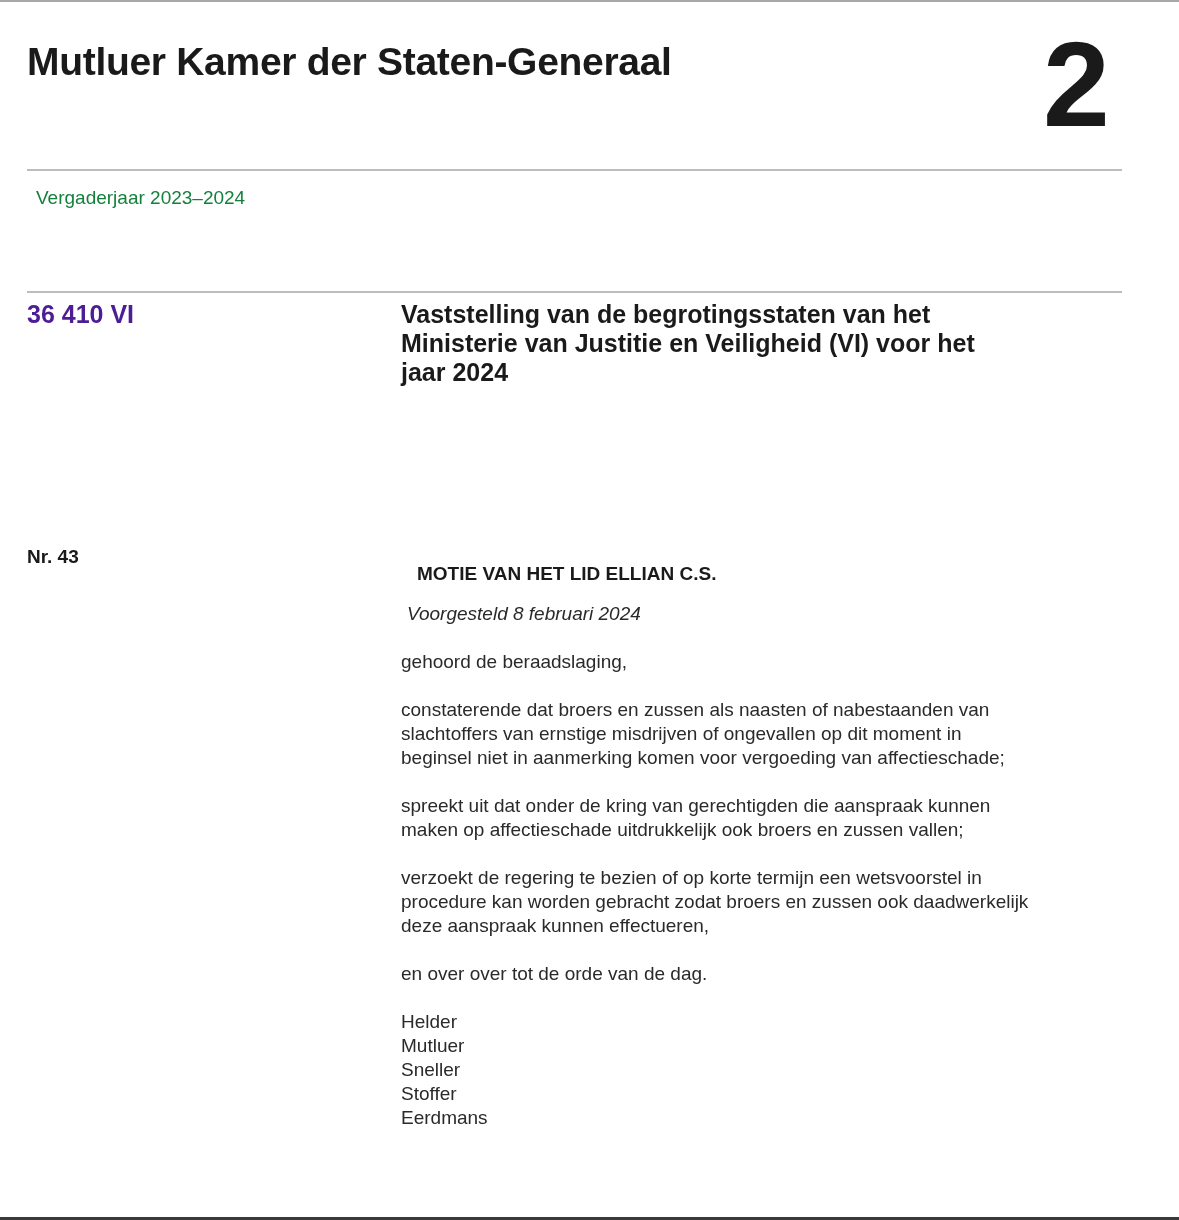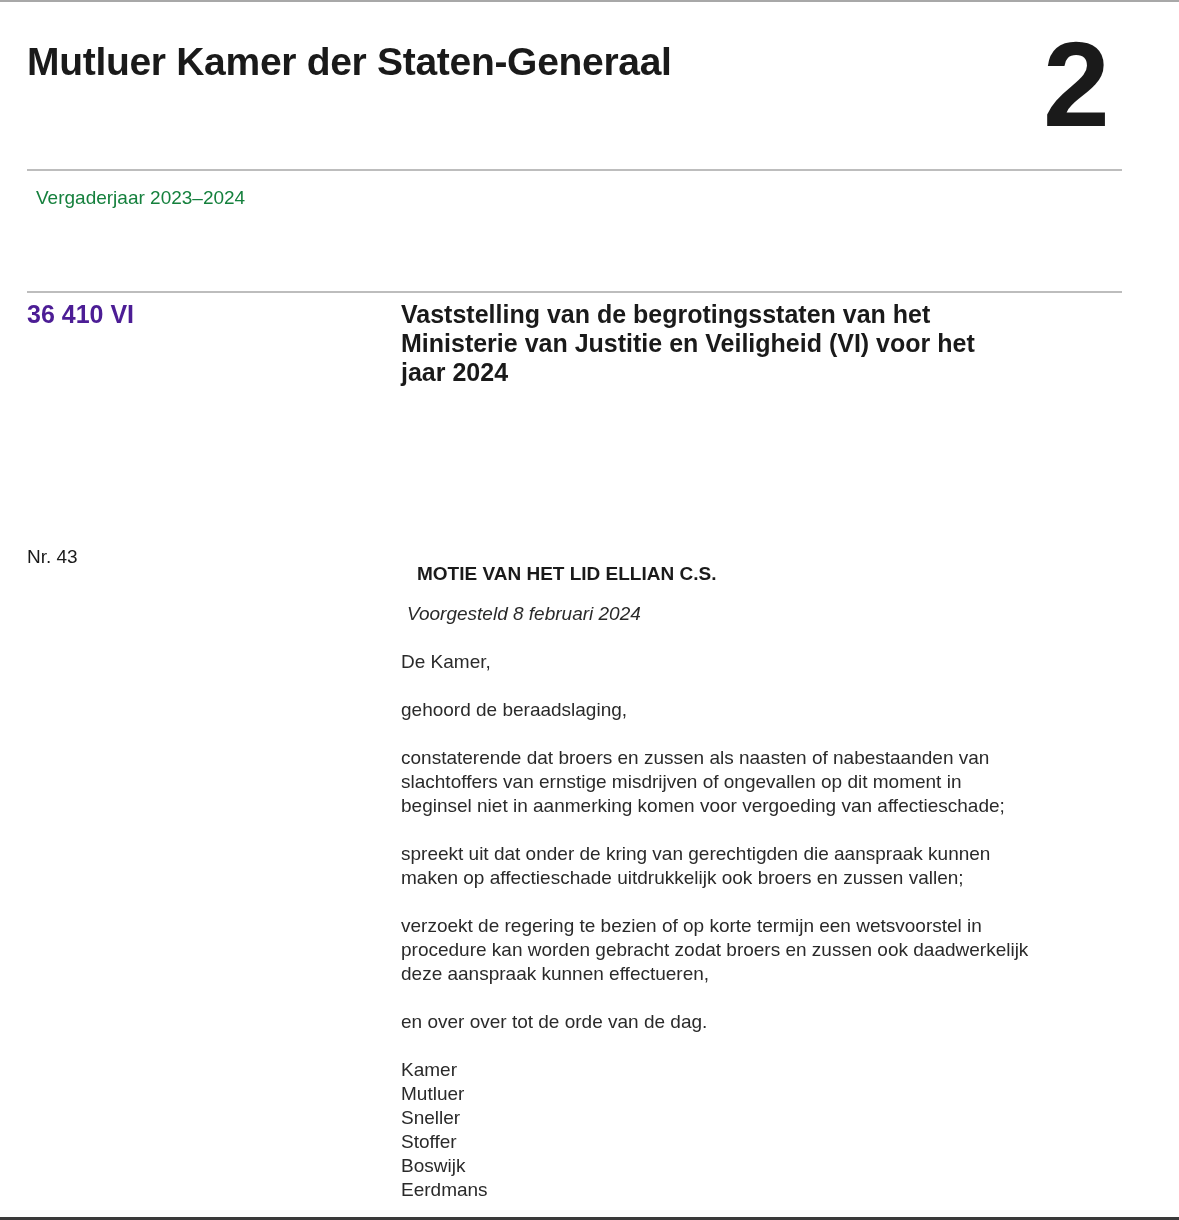--- a/index.html
+++ b/index.html
@@ -72,21 +72,21 @@
       width: 730px;
       font-size: 25px;
       font-weight: bold;
       line-height: 29px;
       color: #1a1a1a;
     }
     .doc-number {
       position: absolute;
       left: 27px; top: 546px;
       font-size: 19px;
-      font-weight: normal;
+      font-weight: bold;
       color: #1a1a1a;
     }
     .motion-block {
       position: absolute;
       left: 401px; top: 546px;
       width: 740px;
       font-size: 19px;
       line-height: 24px;
       color: #2a2a2a;
     }
@@ -130,35 +130,33 @@
 <div class="dossier-title" style="white-space: pre-line;">Vaststelling van de begrotingsstaten van het
 Ministerie van Justitie en Veiligheid (VI) voor het
 jaar 2024</div>
 
 <div class="doc-number">Nr. 43</div>
 
 <div class="motion-block">
   <p class="motion-heading">MOTIE VAN HET LID ELLIAN C.S.</p>
   <p class="motion-date">Voorgesteld 8 februari 2024</p>
 
-  <p class="para">De Kamer,</p>
   <p class="para">gehoord de beraadslaging,</p>
   <p class="para">constaterende dat broers en zussen als naasten of nabestaanden van
 slachtoffers van ernstige misdrijven of ongevallen op dit moment in
 beginsel niet in aanmerking komen voor vergoeding van affectieschade;</p>
   <p class="para">spreekt uit dat onder de kring van gerechtigden die aanspraak kunnen
 maken op affectieschade uitdrukkelijk ook broers en zussen vallen;</p>
   <p class="para">verzoekt de regering te bezien of op korte termijn een wetsvoorstel in
 procedure kan worden gebracht zodat broers en zussen ook daadwerkelijk
 deze aanspraak kunnen effectueren,</p>
   <p class="para">en over over tot de orde van de dag.</p>
 
   <div class="signatories">
-    <span class="signatory">Kamer</span>
+    <span class="signatory">Helder</span>
     <span class="signatory">Mutluer</span>
     <span class="signatory">Sneller</span>
     <span class="signatory">Stoffer</span>
-    <span class="signatory">Boswijk</span>
     <span class="signatory">Eerdmans</span>
   </div>
 </div>
 
 <div class="bottom-border"></div>
 
 </body></html>

